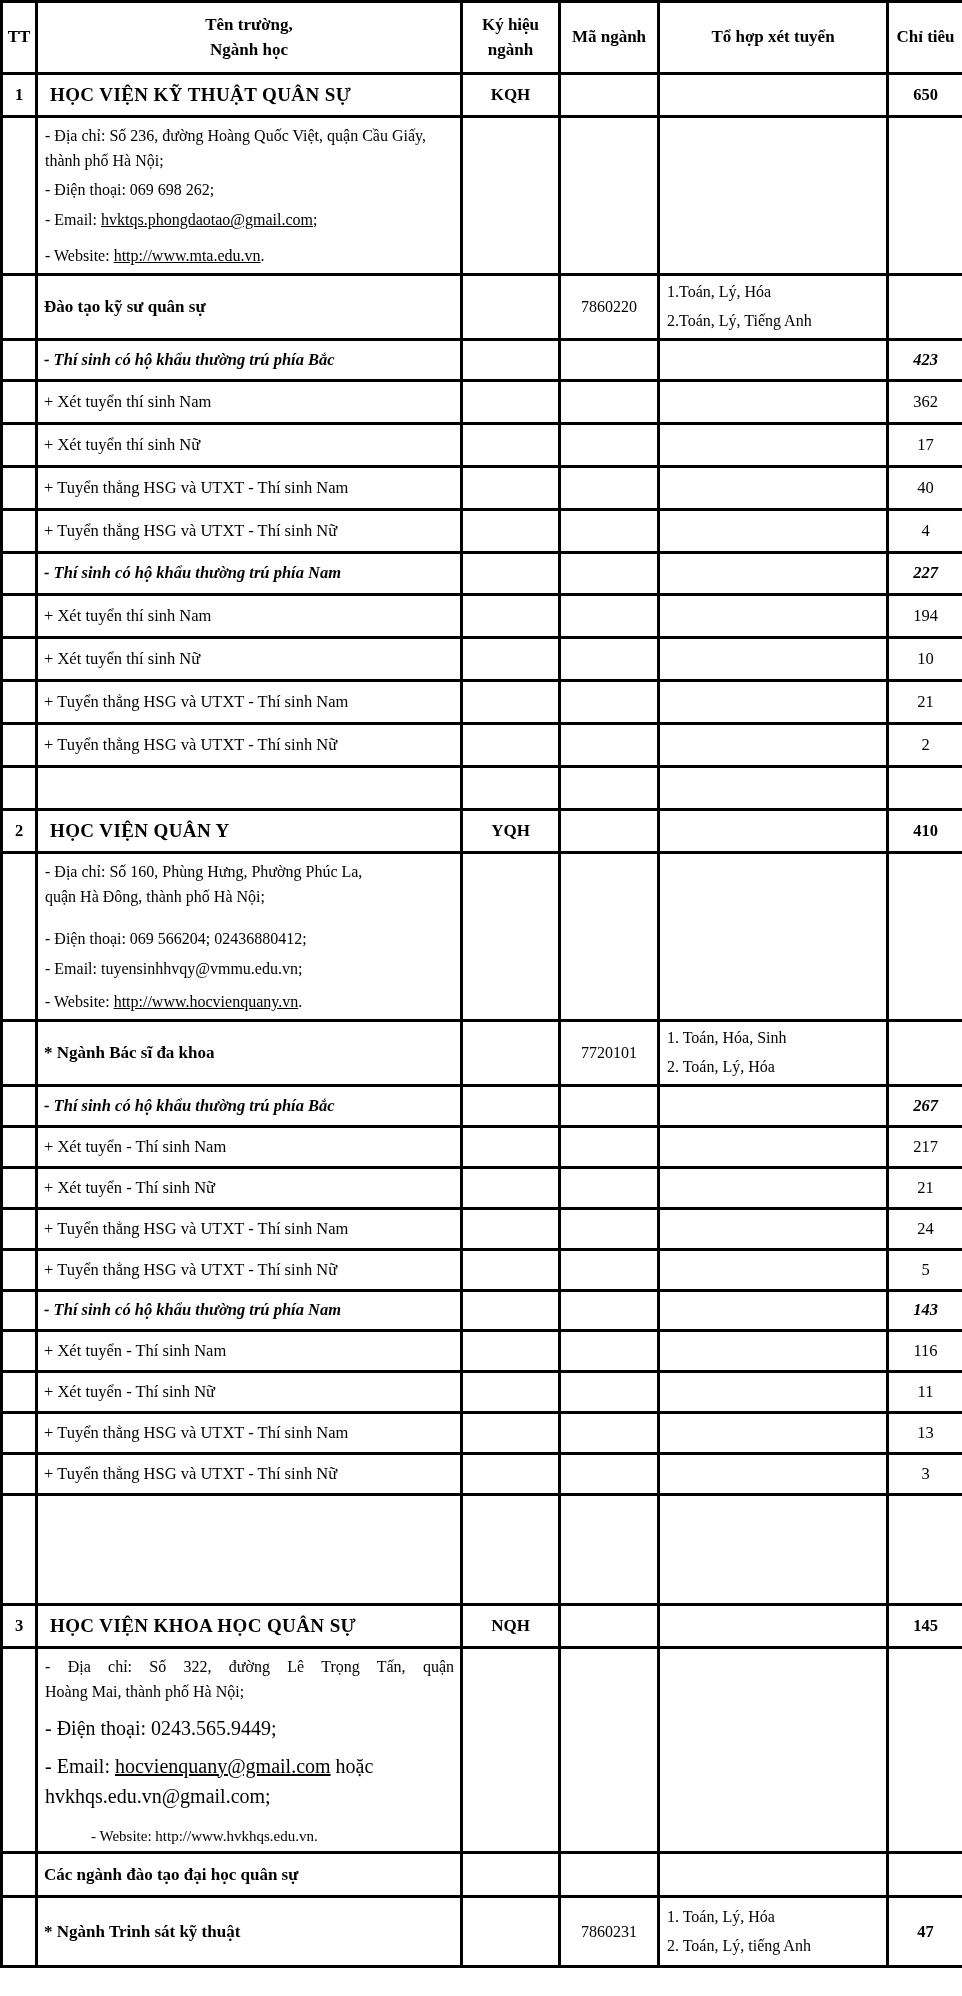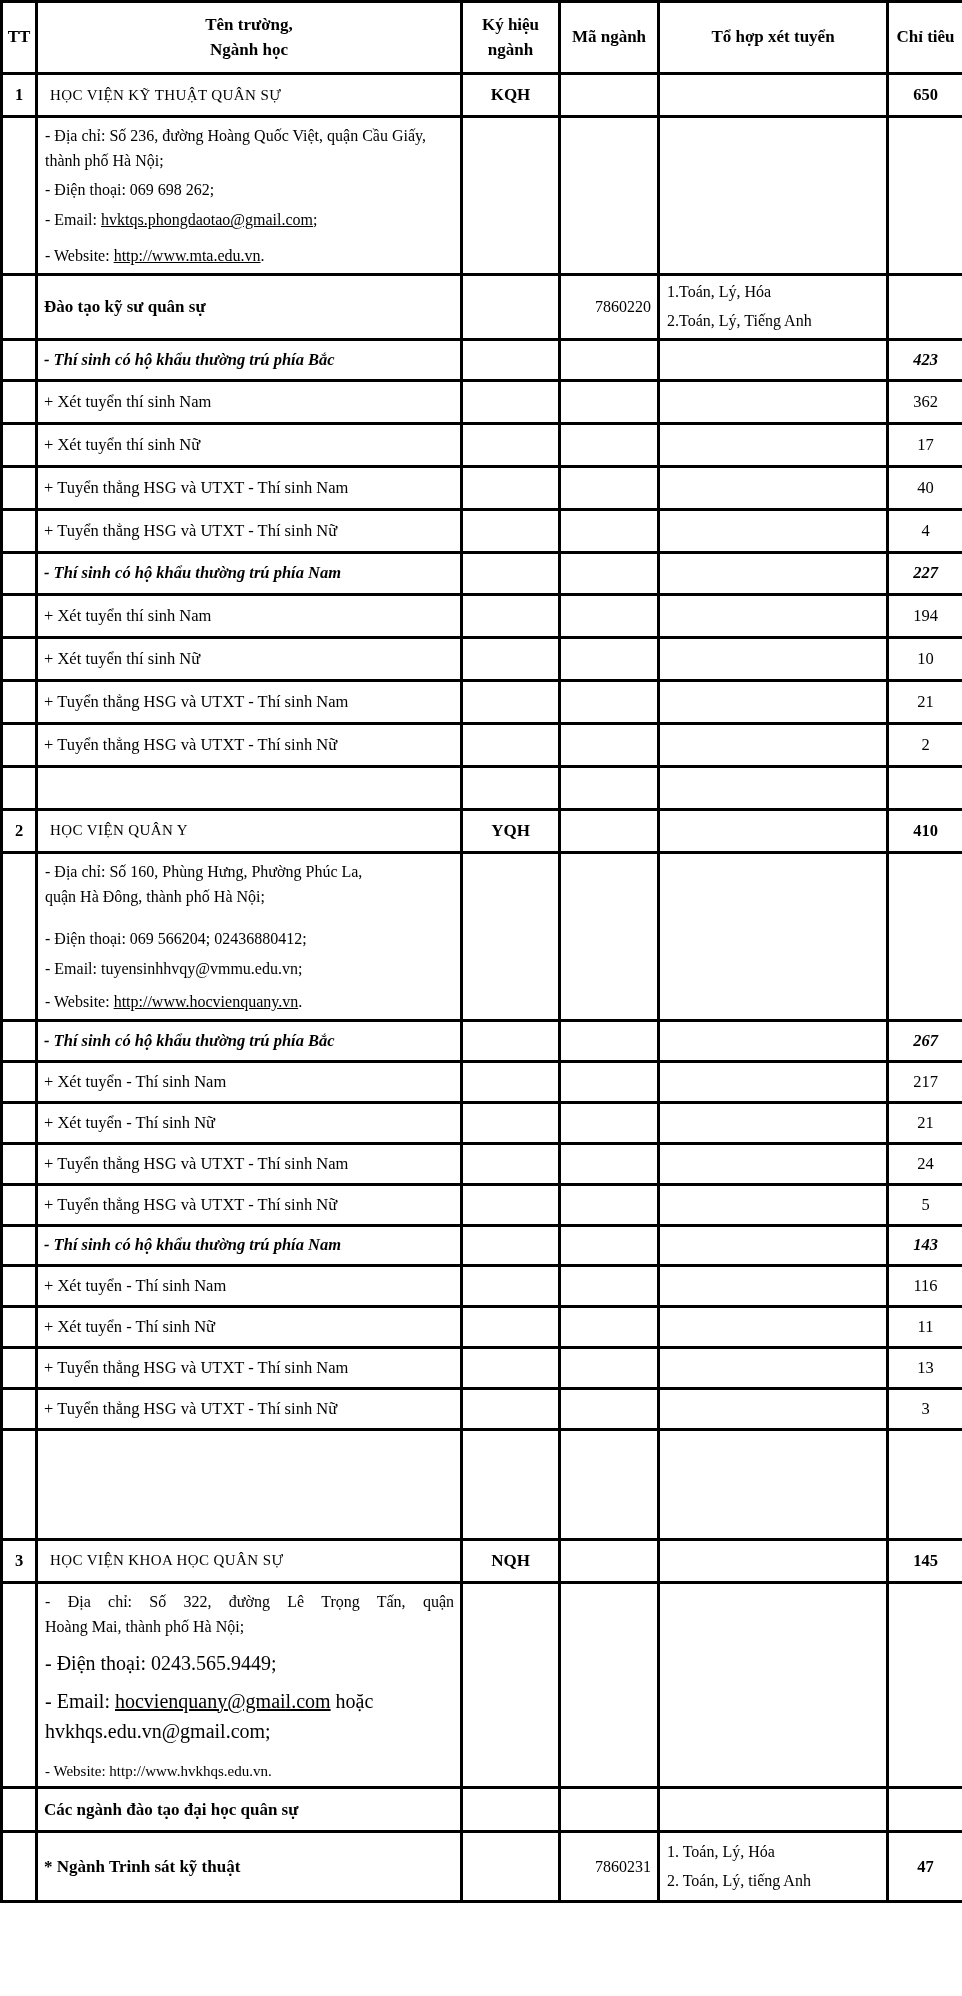--- a/index.html
+++ b/index.html
@@ -14,28 +14,28 @@
     border:3px solid #000;
     padding:2px 6px;
     overflow:hidden;
     vertical-align:middle;
     font-size:16.5px;
   }
   th{
     font-weight:bold;font-size:17px;text-align:center;line-height:1.45;padding:4px 2px;
   }
   .c-tt{text-align:center;padding:2px 2px;}
-  .c-code{text-align:right;font-size:16px;}
+  .c-code{text-align:center;font-size:16px;}
   .c-quota{text-align:center;}
   .c-name{padding-left:6px;}
   .c-combo{font-size:16px;line-height:1.8;padding-left:7px;}
   .combo-line{white-space:nowrap;}
 
   .row-school .c-tt{font-weight:bold;}
-  .row-school .c-name{font-weight:normal;font-size:15px;letter-spacing:.4px;padding-left:12px;}
+  .row-school .c-name{font-weight:bold;font-size:19px;letter-spacing:.4px;padding-left:12px;}
   .row-school .c-sym{font-weight:bold;font-size:17px;text-align:center;}
   .row-school .c-quota{font-weight:bold;}
 
   .row-bold-label .c-name{font-weight:bold;font-size:17px;}
   .row-program .c-name{font-weight:bold;font-size:17px;}
   .row-program .c-quota{font-weight:bold;}
 
   .row-group .c-name{font-weight:bold;font-style:italic;font-size:16.5px;}
   .row-group .c-quota{font-weight:bold;font-style:italic;}
 
@@ -218,20 +218,31 @@
           <div class="addr-line"><span> quận Hà Đông, thành phố Hà Nội;</span></div>
           <div class="addr-line" style="margin-top: 17px;"><span>- Điện thoại: 069 566204; 02436880412;</span></div>
           <div class="addr-line" style="margin-top: 6px;"><span>- Email: tuyensinhhvqy@vmmu.edu.vn;</span></div>
           <div class="addr-line" style="margin-top: 8px;"><span>- Website: </span><span class="lnk">http://www.hocvienquany.vn</span><span>.</span></div>
         </td>
         <td class="c-sym"></td>
         <td class="c-code"></td>
         <td class="c-combo"></td>
         <td class="c-quota"></td>
       </tr>
+      <tr class="row-program" style="height: 65px;">
+        <td class="c-tt"></td>
+        <td class="c-name">* Ngành Bác sĩ đa khoa</td>
+        <td class="c-sym"></td>
+        <td class="c-code">7720101</td>
+        <td class="c-combo">
+          <div class="combo-line">1. Toán, Hóa, Sinh</div>
+          <div class="combo-line">2. Toán, Lý, Hóa</div>
+        </td>
+        <td class="c-quota"></td>
+      </tr>
       <tr class="row-group" style="height: 41px;">
         <td class="c-tt"></td>
         <td class="c-name">- Thí sinh có hộ khẩu thường trú phía Bắc</td>
         <td class="c-sym"></td>
         <td class="c-code"></td>
         <td class="c-combo"></td>
         <td class="c-quota">267</td>
       </tr>
       <tr class="row-sub" style="height: 41px;">
         <td class="c-tt"></td>
@@ -321,21 +332,21 @@
         <td class="c-combo"></td>
         <td class="c-quota">145</td>
       </tr>
       <tr class="row-address" style="height: 185px;">
         <td class="c-tt"></td>
         <td class="c-name">
           <div class="addr-line addr-justify"><span>- Địa chỉ: Số 322, đường Lê Trọng Tấn, quận</span></div>
           <div class="addr-line"><span>Hoàng Mai, thành phố Hà Nội;</span></div>
           <div class="addr-line addr-lg" style="margin-top: 8px;"><span>- Điện thoại: 0243.565.9449;</span></div>
           <div class="addr-line addr-lg" style="margin-top: 8px;"><span>- Email: </span><span class="lnk">hocvienquany@gmail.com</span><span> hoặc hvkhqs.edu.vn@gmail.com;</span></div>
-          <div class="addr-line addr-sm" style="margin-top: 14px;"><span>- Website: http://www.hvkhqs.edu.vn.</span></div>
+          <div class="addr-line addr-sm" style="margin-top: 14px; margin-left: 46px;"><span>- Website: http://www.hvkhqs.edu.vn.</span></div>
         </td>
         <td class="c-sym"></td>
         <td class="c-code"></td>
         <td class="c-combo"></td>
         <td class="c-quota"></td>
       </tr>
       <tr class="row-bold-label" style="height: 44px;">
         <td class="c-tt"></td>
         <td class="c-name">Các ngành đào tạo đại học quân sự</td>
         <td class="c-sym"></td>

